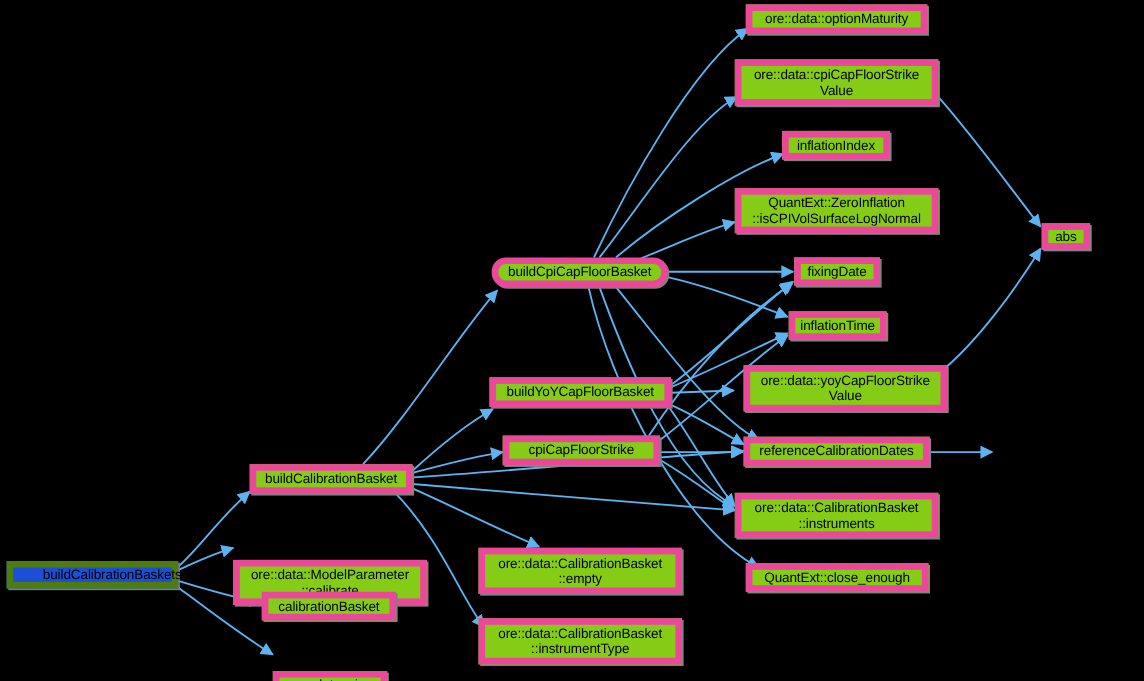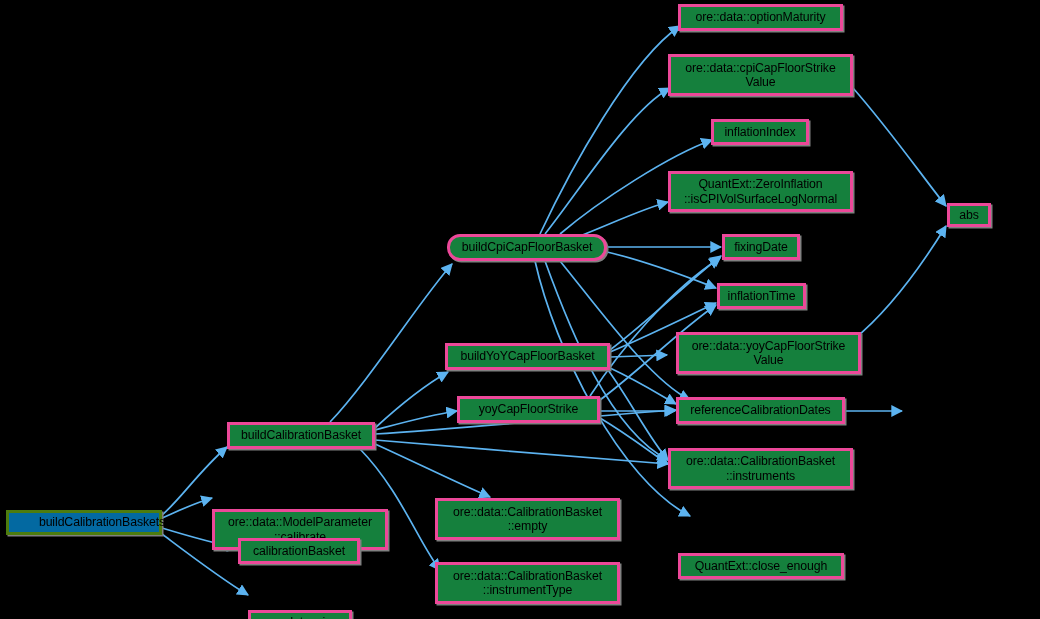--- a/index.html
+++ b/index.html
@@ -23,34 +23,34 @@
     height: 619px;
     pointer-events: none;
   }
   .node {
     position: absolute;
     box-sizing: border-box;
     display: flex;
     align-items: center;
     justify-content: center;
     text-align: center;
-    background: #15803d;
-    border: 3px solid #ec4899;
+    background: #84cc16;
+    border: 6px solid #ec4899;
     box-shadow: 1.5px 1.5px 0 0 #808080;
     color: #000000;
     font-size: 12.3px;
     line-height: 14.5px;
     letter-spacing: -0.1px;
     white-space: pre-line;
     padding: 0 4px;
     z-index: 5;
   }
   .node.root {
-    background: #0369a1;
-    border: 3px solid #4d7c0f;
+    background: #1d4ed8;
+    border: 6px solid #4d7c0f;
     padding-left: 40px;
   }
 </style>
 </head>
 <body>
 
 <div id="graph">
   <svg id="edge-layer" viewBox="0 0 1040 619" xmlns="http://www.w3.org/2000/svg">
       <defs>
         <marker id="arrowhead" viewBox="0 0 10 10" refX="9" refY="5" markerWidth="7" markerHeight="7" orient="auto-start-reverse" markerUnits="strokeWidth">
@@ -91,33 +91,33 @@
       <path d="M845,411 L902,411" fill="none" stroke="#5cb3f0" stroke-width="1.7" marker-end="url(#arrowhead)"></path>
     </svg>
 <div class="node root" style="left: 6px; top: 510px; width: 156px; height: 25px;">buildCalibrationBaskets</div>
     <div class="node" style="left: 227px; top: 422px; width: 148px; height: 27px;">buildCalibrationBasket</div>
     <div class="node" style="left: 212px; top: 473px; width: 176px; height: 41px; margin-top: 36px;">ore::data::ModelParameter
 ::calibrate</div>
     <div class="node" style="left: 238px; top: 538px; width: 122px; height: 26px;">calibrationBasket</div>
     <div class="node" style="left: 248px; top: 588px; width: 104px; height: 25px; margin-top: 22px;">ore::data::size</div>
     <div class="node" style="left: 447px; top: 234px; width: 160px; height: 27px; border-radius: 13px;">buildCpiCapFloorBasket</div>
     <div class="node" style="left: 445px; top: 343px; width: 165px; height: 27px;">buildYoYCapFloorBasket</div>
-    <div class="node" style="left: 457px; top: 396px; width: 143px; height: 27px;">yoyCapFloorStrike</div>
+    <div class="node" style="left: 457px; top: 396px; width: 143px; height: 27px;">cpiCapFloorStrike</div>
     <div class="node" style="left: 435px; top: 498px; width: 185px; height: 42px;">ore::data::CalibrationBasket
 ::empty</div>
     <div class="node" style="left: 435px; top: 562px; width: 185px; height: 42px;">ore::data::CalibrationBasket
 ::instrumentType</div>
     <div class="node" style="left: 678px; top: 4px; width: 165px; height: 27px;">ore::data::optionMaturity</div>
     <div class="node" style="left: 668px; top: 54px; width: 185px; height: 42px;">ore::data::cpiCapFloorStrike
 Value</div>
     <div class="node" style="left: 711px; top: 119px; width: 98px; height: 26px;">inflationIndex</div>
     <div class="node" style="left: 668px; top: 171px; width: 185px; height: 41px;">QuantExt::ZeroInflation
 ::isCPIVolSurfaceLogNormal</div>
     <div class="node" style="left: 722px; top: 234px; width: 78px; height: 26px; text-align: right;">fixingDate</div>
     <div class="node" style="left: 717px; top: 283px; width: 89px; height: 26px;">inflationTime</div>
     <div class="node" style="left: 676px; top: 332px; width: 185px; height: 42px;">ore::data::yoyCapFloorStrike
 Value</div>
     <div class="node" style="left: 676px; top: 397px; width: 169px; height: 27px;">referenceCalibrationDates</div>
     <div class="node" style="left: 668px; top: 448px; width: 185px; height: 41px;">ore::data::CalibrationBasket
 ::instruments</div>
-    <div class="node" style="left: 678px; top: 512px; width: 166px; height: 26px; margin-top: 41px;">QuantExt::close_enough</div>
+    <div class="node" style="left: 678px; top: 512px; width: 166px; height: 26px;">QuantExt::close_enough</div>
     <div class="node" style="left: 947px; top: 203px; width: 44px; height: 24px;">abs</div>
   </div>
 
 </body></html>

